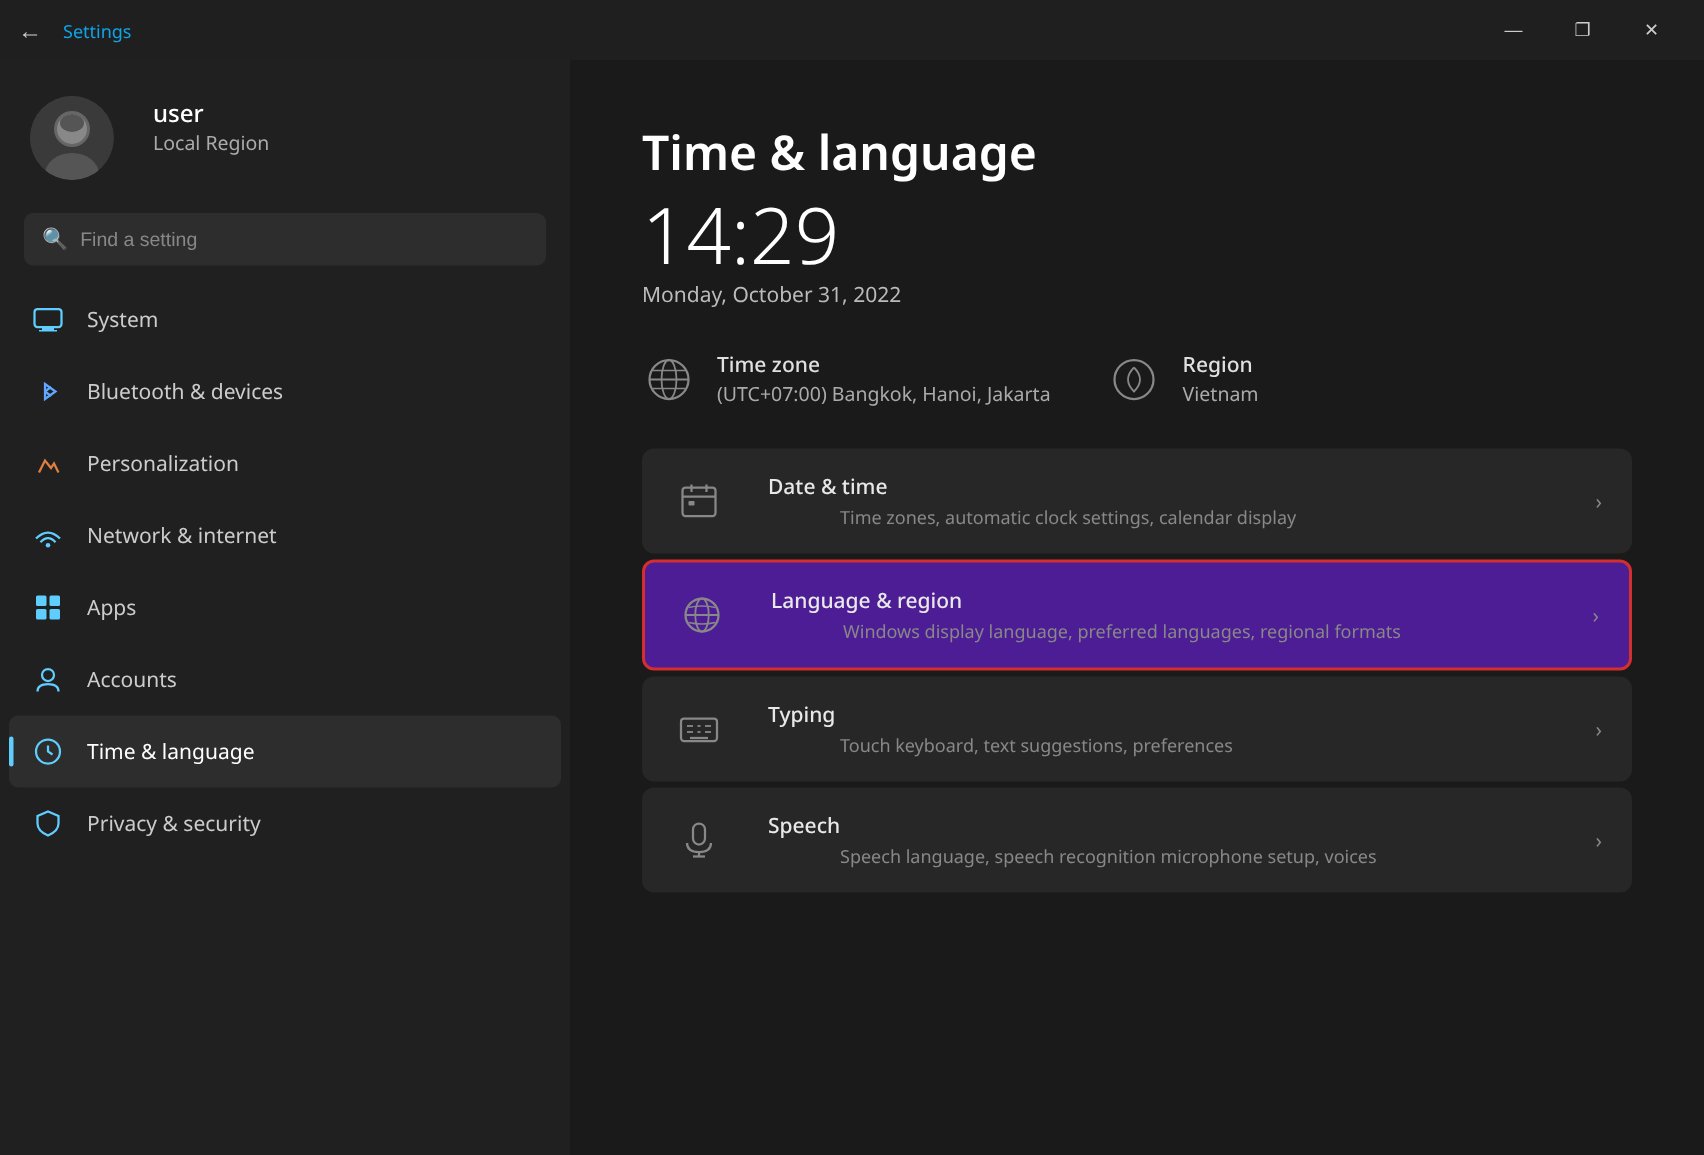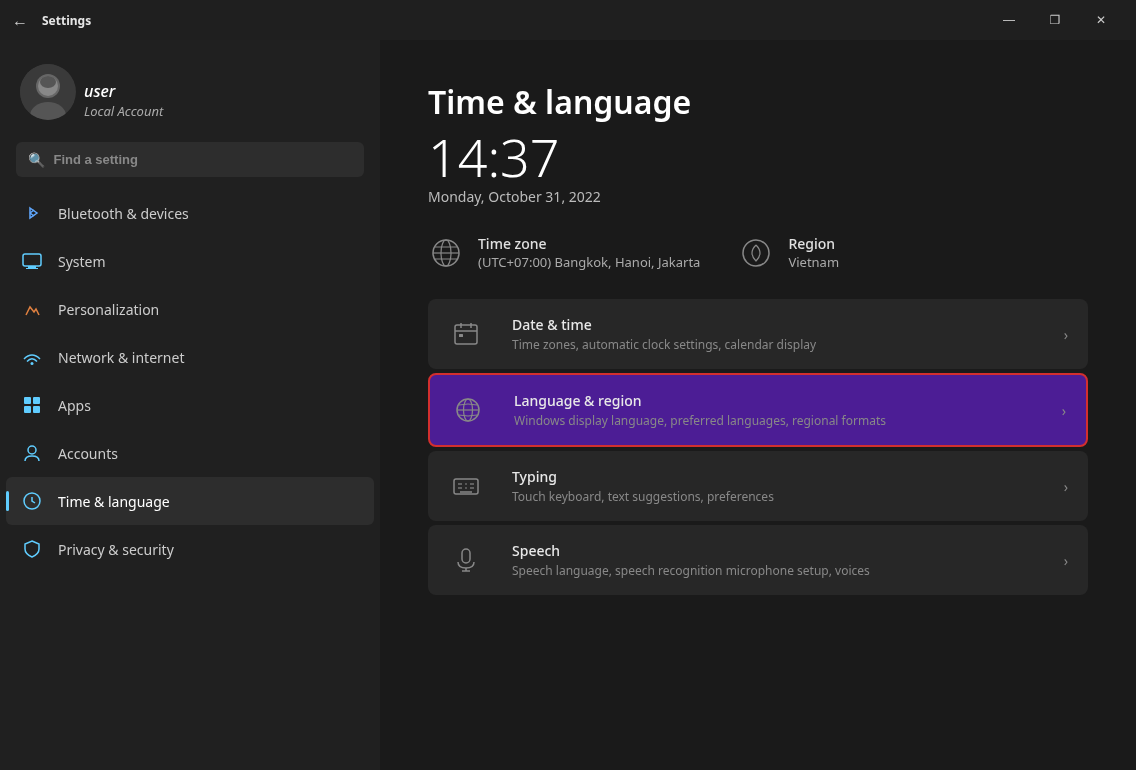--- a/index.html
+++ b/index.html
@@ -24,22 +24,21 @@
       padding: 0 12px;
       flex-shrink: 0;
     }
     .title-bar-left {
       display: flex;
       align-items: center;
       gap: 10px;
     }
     .title-bar-title {
       font-size: 12px;
-      color: #e5e5e5;
-      font-weight: bold;
+      color: #0ea5e9;
     }
     .title-bar-controls {
       display: flex;
       gap: 0;
     }
     .title-bar-btn {
       width: 46px;
       height: 32px;
       display: flex;
       align-items: center;
@@ -63,24 +62,23 @@
       width: 380px;
       background: #202020;
       display: flex;
       flex-direction: column;
       overflow-y: auto;
       flex-shrink: 0;
     }
 
     .user-profile {
       display: flex;
-      align-items: flex-end;
-      gap: 8px;
+      align-items: flex-start;
+      gap: 26px;
       padding: 24px 20px 18px 20px;
-      font-style: italic;
     }
     .avatar {
       width: 56px;
       height: 56px;
       border-radius: 50%;
       background: #555;
       overflow: hidden;
       flex-shrink: 0;
     }
     .avatar-img {
@@ -115,21 +113,20 @@
       padding: 8px 12px;
       gap: 8px;
     }
     .search-box input {
       background: transparent;
       border: none;
       outline: none;
       color: #ccc;
       font-size: 13px;
       width: 100%;
-      font-weight: bold;
     }
     .search-box input::placeholder { color: #888; }
     .search-icon-svg {
       color: #aaa;
       font-size: 14px;
     }
 
     .nav-list {
       list-style: none;
       padding: 0 6px;
@@ -272,20 +269,21 @@
     }
     .settings-item-title {
       font-size: 14px;
       font-weight: 500;
       color: #e8e8e8;
       margin-bottom: 2px;
     }
     .settings-item-desc {
       font-size: 12px;
       color: #888;
+      margin-left: 48px;
     }
 
     .chevron {
       color: #888;
       font-size: 14px;
     }
 
     
     ::-webkit-scrollbar { width: 6px; }
     ::-webkit-scrollbar-track { background: transparent; }
@@ -317,49 +315,49 @@
             <rect width="56" height="56" fill="#3a3a3a" rx="28"></rect>
             <circle cx="28" cy="22" r="12" fill="#666"></circle>
             <ellipse cx="28" cy="52" rx="18" ry="14" fill="#555"></ellipse>
             <circle cx="28" cy="22" r="10" fill="#888"></circle>
             <ellipse cx="28" cy="18" rx="8" ry="6" fill="#555"></ellipse>
           </svg>
         </div>
       </div>
       <div class="user-info">
         <span class="user-name">user</span>
-        <span class="user-account">Local Account</span>
+        <span class="user-account">Local Region</span>
       </div>
     </div>
 
     <div class="search-box">
       <span class="search-icon-svg">🔍</span>
       <input type="text" placeholder="Find a setting" style="">
     </div>
 
     <ul class="nav-list">
       <li class="nav-item">
         <span class="nav-icon">
           <svg width="20" height="20" viewBox="0 0 20 20" fill="none">
+              <rect x="1" y="3" width="18" height="12" rx="2" stroke="#60cdff" stroke-width="1.5" fill="none"></rect>
+              <rect x="6" y="15" width="8" height="2" fill="#60cdff"></rect>
+              <rect x="4" y="17" width="12" height="1" fill="#60cdff"></rect>
+            </svg>
+        </span>
+        <span>System</span>
+      </li>
+      <li class="nav-item">
+        <span class="nav-icon">
+          <svg width="20" height="20" viewBox="0 0 20 20" fill="none">
               <path d="M8 5l7 5-7 5V5z" stroke="#60a8ff" stroke-width="1.5" fill="none"></path>
               <path d="M8 10l4 3" stroke="#60a8ff" stroke-width="1.5"></path>
               <path d="M8 10l4-3" stroke="#60a8ff" stroke-width="1.5"></path>
             </svg>
         </span>
         <span>Bluetooth &amp; devices</span>
-      </li>
-      <li class="nav-item">
-        <span class="nav-icon">
-          <svg width="20" height="20" viewBox="0 0 20 20" fill="none">
-              <rect x="1" y="3" width="18" height="12" rx="2" stroke="#60cdff" stroke-width="1.5" fill="none"></rect>
-              <rect x="6" y="15" width="8" height="2" fill="#60cdff"></rect>
-              <rect x="4" y="17" width="12" height="1" fill="#60cdff"></rect>
-            </svg>
-        </span>
-        <span>System</span>
       </li>
       <li class="nav-item">
         <span class="nav-icon">
           <svg width="20" height="20" viewBox="0 0 20 20" fill="none">
               <path d="M4 16 L8 8 L12 13 L14 10 L17 16" stroke="#e08040" stroke-width="1.5" fill="none"></path>
             </svg>
         </span>
         <span>Personalization</span>
       </li>
       <li class="nav-item">
@@ -408,21 +406,21 @@
             </svg>
         </span>
         <span>Privacy &amp; security</span>
       </li>
     </ul>
   </div>
 
   <div class="content">
     <h1 class="page-title">Time &amp; language</h1>
 
-    <div class="current-time">14:37</div>
+    <div class="current-time">14:29</div>
     <div class="current-date">Monday, October 31, 2022</div>
 
     <div class="time-info-row">
       <div class="time-info-item">
         <div class="time-info-icon">
           <svg width="32" height="32" viewBox="0 0 32 32" fill="none">
               <circle cx="16" cy="16" r="13" stroke="#888" stroke-width="1.5" fill="none"></circle>
               <ellipse cx="16" cy="16" rx="5" ry="13" stroke="#888" stroke-width="1.2" fill="none"></ellipse>
               <line x1="3" y1="16" x2="29" y2="16" stroke="#888" stroke-width="1.2"></line>
               <line x1="5" y1="10" x2="27" y2="10" stroke="#888" stroke-width="1"></line>

